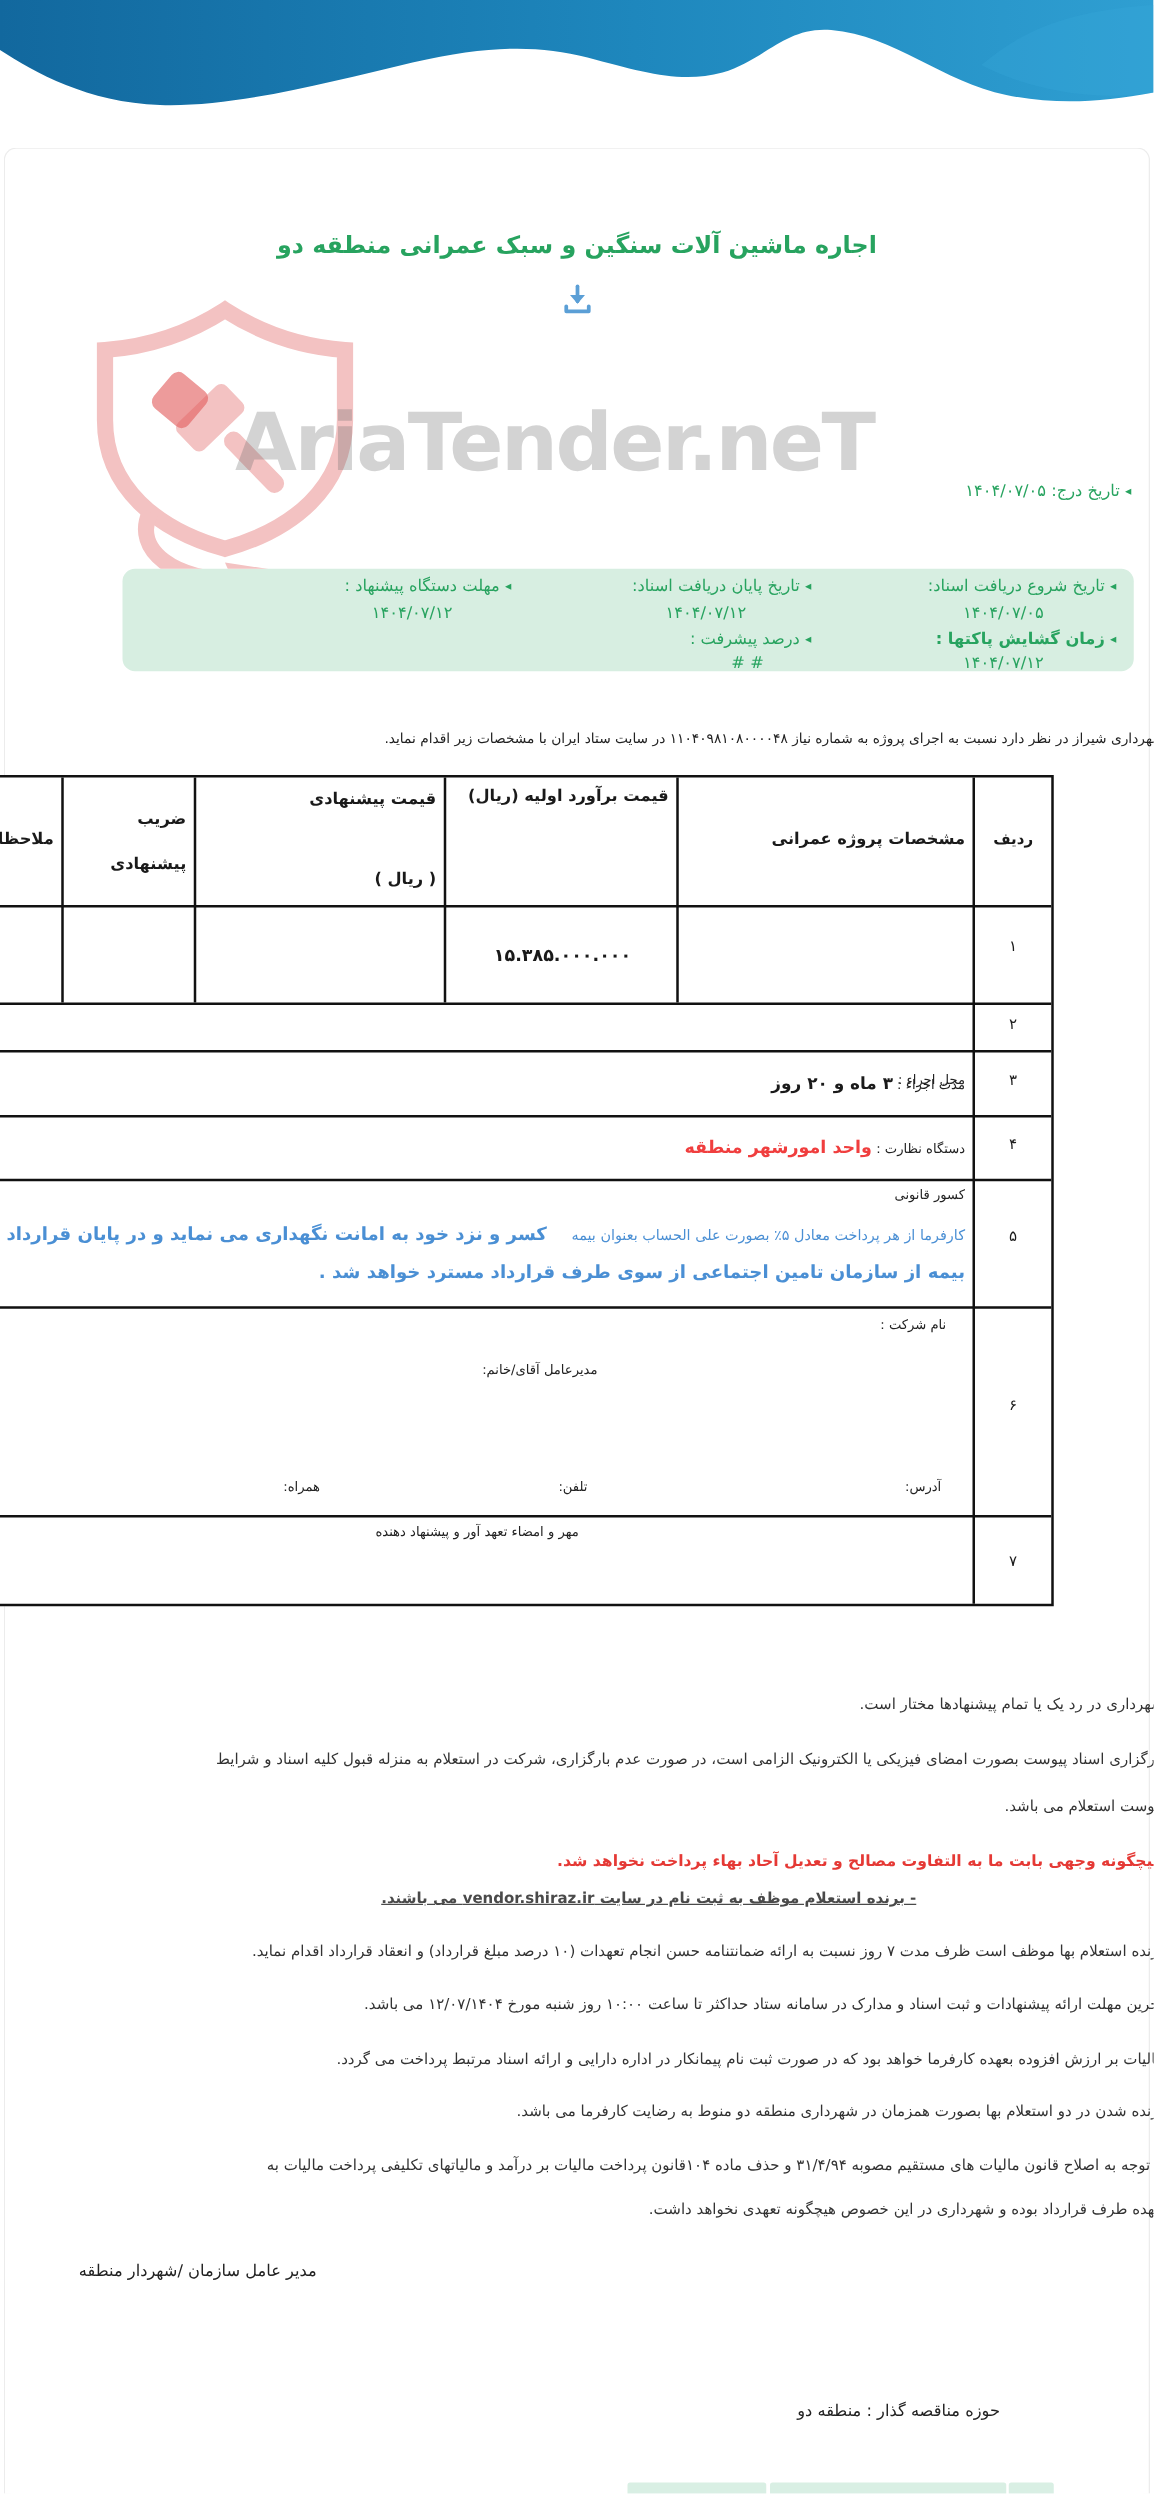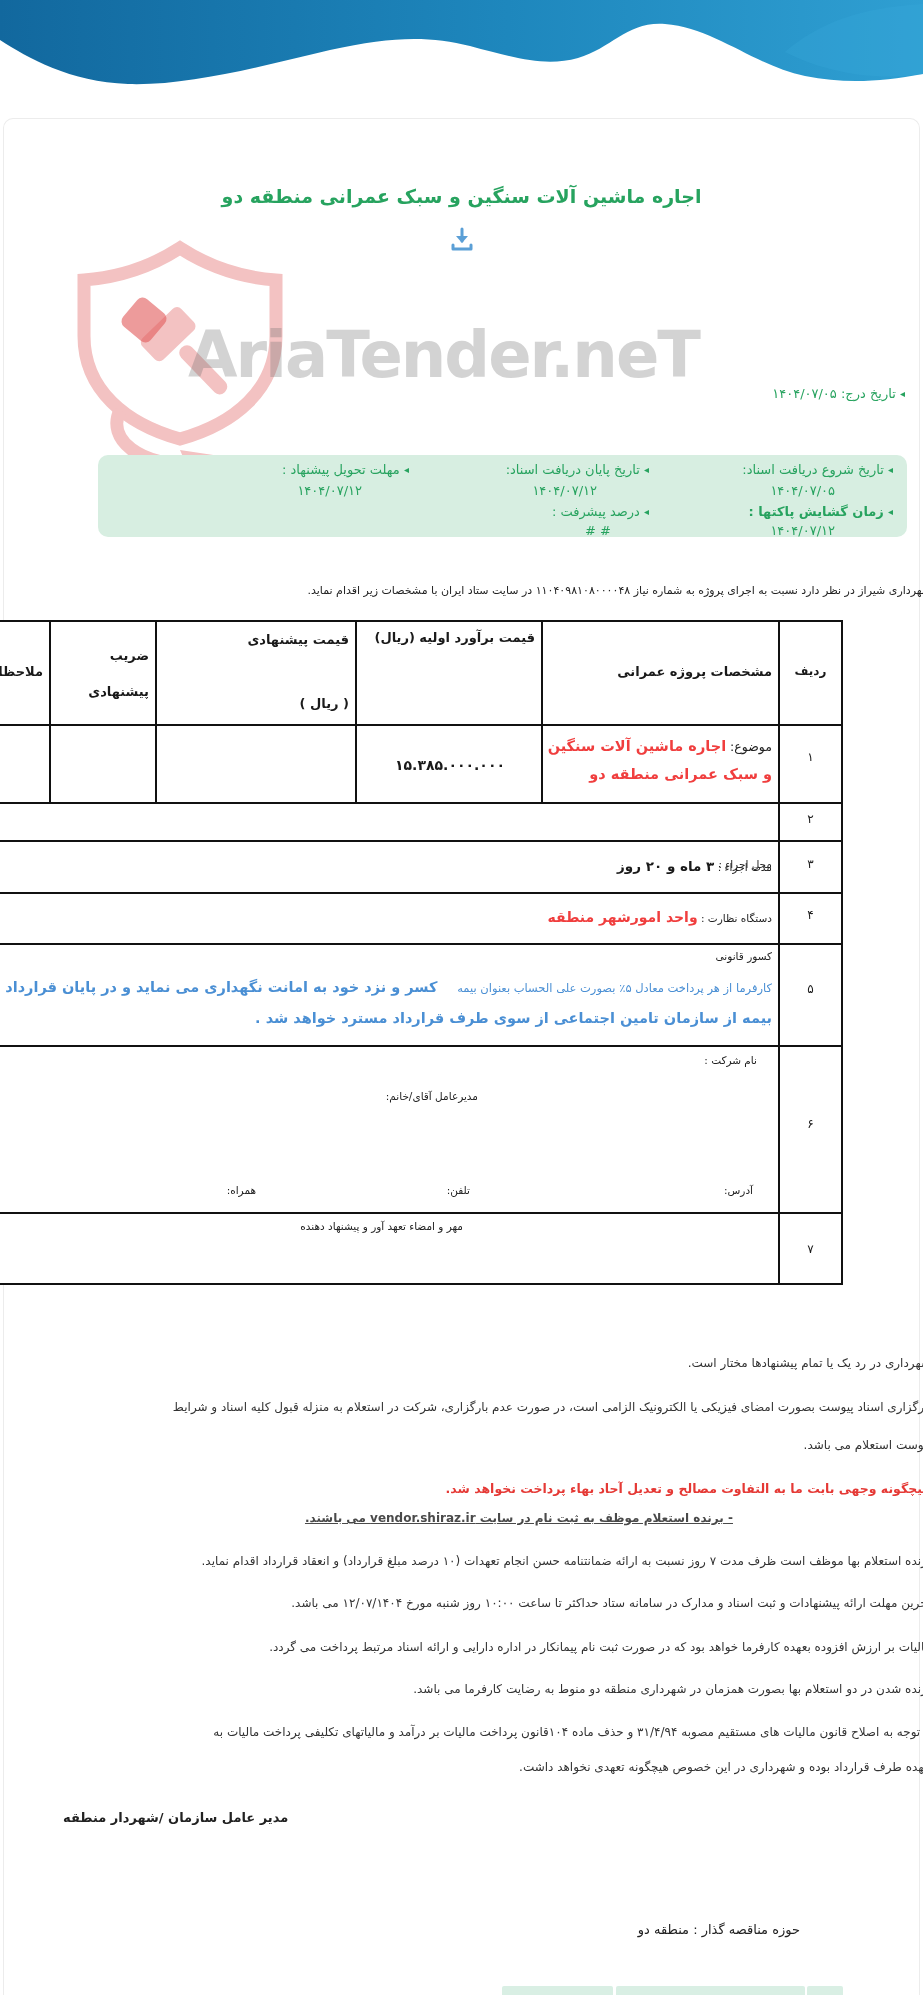--- a/index.html
+++ b/index.html
@@ -58,21 +58,21 @@
   .small { font-size:10.5px; color:#222; }
   .blue-n { font-size:11.5px; color:#4a8fd4;margin-left:16px; }
   .blue-b { font-size:14.5px; font-weight:bold; color:#4a8fd4; }
   .red-b { font-size:14px; font-weight:bold; color:#f03e3e;margin-left:41px; }
 
   .subject-cell { position:absolute; right:69px; top:110px; width:228px; direction:rtl;
                   text-align:right; line-height:27px; white-space:normal; }
   .subject-label { font-size:12.5px; color:#222; }
   .subject-red { font-size:14.5px; font-weight:bold; color:#f03e3e; }
 
-  .sig { position:absolute; top:1810px; left:63px; direction:rtl; font-weight:bold; font-size:13px; color:#222; z-index:3; }
+  .sig { position:absolute; top:1810px; left:63px; direction:rtl; font-weight:normal; font-size:13px; color:#222; z-index:3; }
   .zone { position:absolute; top:1922px; right:123px; direction:rtl; font-size:13px; color:#222; z-index:3; }
 
   .sliver { position:absolute; top:1986px; height:9px; background:#d9efe4; z-index:3; border-radius:2px 2px 0 0; }
 </style>
 </head>
 <body>
 
 <div class="page">
 
   <svg class="wave" width="923" height="125" viewBox="0 0 923 125">
@@ -116,21 +116,21 @@
 
   <div class="pubdate">
     <span class="mk">◂</span>
     <span>تاریخ درج:</span>
     <span>۱۴۰۴/۰۷/۰۵</span>
   </div>
 
   <div class="gbox">
     <span style="top:7px; right:14px;"><i class="mk" style="font-style:normal">◂</i> <b style="font-weight:normal">تاریخ شروع دریافت اسناد:</b></span>
     <span style="top:7px; right:258px;"><i class="mk" style="font-style:normal">◂</i> <b style="font-weight:normal">تاریخ پایان دریافت اسناد:</b></span>
-    <span style="top:7px; right:498px;"><i class="mk" style="font-style:normal">◂</i> <b style="font-weight:normal">مهلت تحویل پیشنهاد :</b></span>
+    <span style="top:7px; right:498px;"><i class="mk" style="font-style:normal">◂</i> <b style="font-weight:normal">مهلت دستگاه پیشنهاد :</b></span>
     <span style="top:28px; right:72px;">۱۴۰۴/۰۷/۰۵</span>
     <span style="top:28px; right:310px;">۱۴۰۴/۰۷/۱۲</span>
     <span style="top:28px; right:545px;">۱۴۰۴/۰۷/۱۲</span>
     <span style="top:49px; right:14px;"><i class="mk" style="font-style:normal">◂</i> <b style="font-weight:bold">زمان گشایش پاکتها :</b></span>
     <span style="top:49px; right:258px;"><i class="mk" style="font-style:normal">◂</i> <b style="font-weight:normal">درصد پیشرفت :</b></span>
     <span style="top:68px; right:72px;">۱۴۰۴/۰۷/۱۲</span>
     <span style="top:68px; right:296px;"># #</span>
   </div>
 
   <div class="note intro" style="top:584px;">شهرداری شیراز در نظر دارد نسبت به اجرای پروژه به شماره نیاز ۱۱۰۴۰۹۸۱۰۸۰۰۰۰۴۸ در سایت ستاد ایران  با مشخصات زیر اقدام نماید.</div>
@@ -160,23 +160,20 @@
     <div class="tcell thead" style="right:798px; top:42px;">ملاحظات</div>
 
     <div class="tcell rowno" style="right:0; top:128px;">۱</div>
     <div class="tcell rowno" style="right:0; top:190px;">۲</div>
     <div class="tcell rowno" style="right:0; top:235px;">۳</div>
     <div class="tcell rowno" style="right:0; top:286px;">۴</div>
     <div class="tcell rowno" style="right:0; top:360px;">۵</div>
     <div class="tcell rowno" style="right:0; top:495px;">۶</div>
     <div class="tcell rowno" style="right:0; top:620px;">۷</div>
 
-    <div class="subject-cell">
-      <span class="subject-label">موضوع: </span><span class="subject-red">اجاره ماشین آلات سنگین و سبک عمرانی منطقه دو</span>
-    </div>
     <div class="tcell" style="right:298px; top:135px; width:186px; text-align:center; font-weight:bold; font-size:14px;">۱۵.۳۸۵.۰۰۰.۰۰۰</div>
 
     <div class="tcell small" style="right:69px; top:188px;margin-top:48px;">محل اجراء :</div>
     <div class="tcell" style="right:69px; top:234px;"><span class="small">مدت اجراء : </span><span style="font-size:13.5px; font-weight:bold;">۳ ماه و ۲۰ روز</span></div>
     <div class="tcell" style="right:69px; top:285px;"><span class="small">دستگاه نظارت : </span><span class="red-b">واحد امورشهر منطقه</span></div>
 
     <div class="tcell small" style="right:69px; top:328px;">کسور قانونی</div>
     <div class="tcell" style="right:69px; top:355px;"><span class="blue-n">کارفرما از هر پرداخت معادل ۵٪ بصورت علی الحساب بعنوان بیمه </span><span class="blue-b">کسر و نزد خود به امانت نگهداری می نماید و در پایان قرارداد پس از ارائه مفاصاحساب</span></div>
     <div class="tcell blue-b" style="right:69px; top:388px;">بیمه از سازمان تامین اجتماعی از سوی طرف قرارداد مسترد خواهد شد .</div>
 

